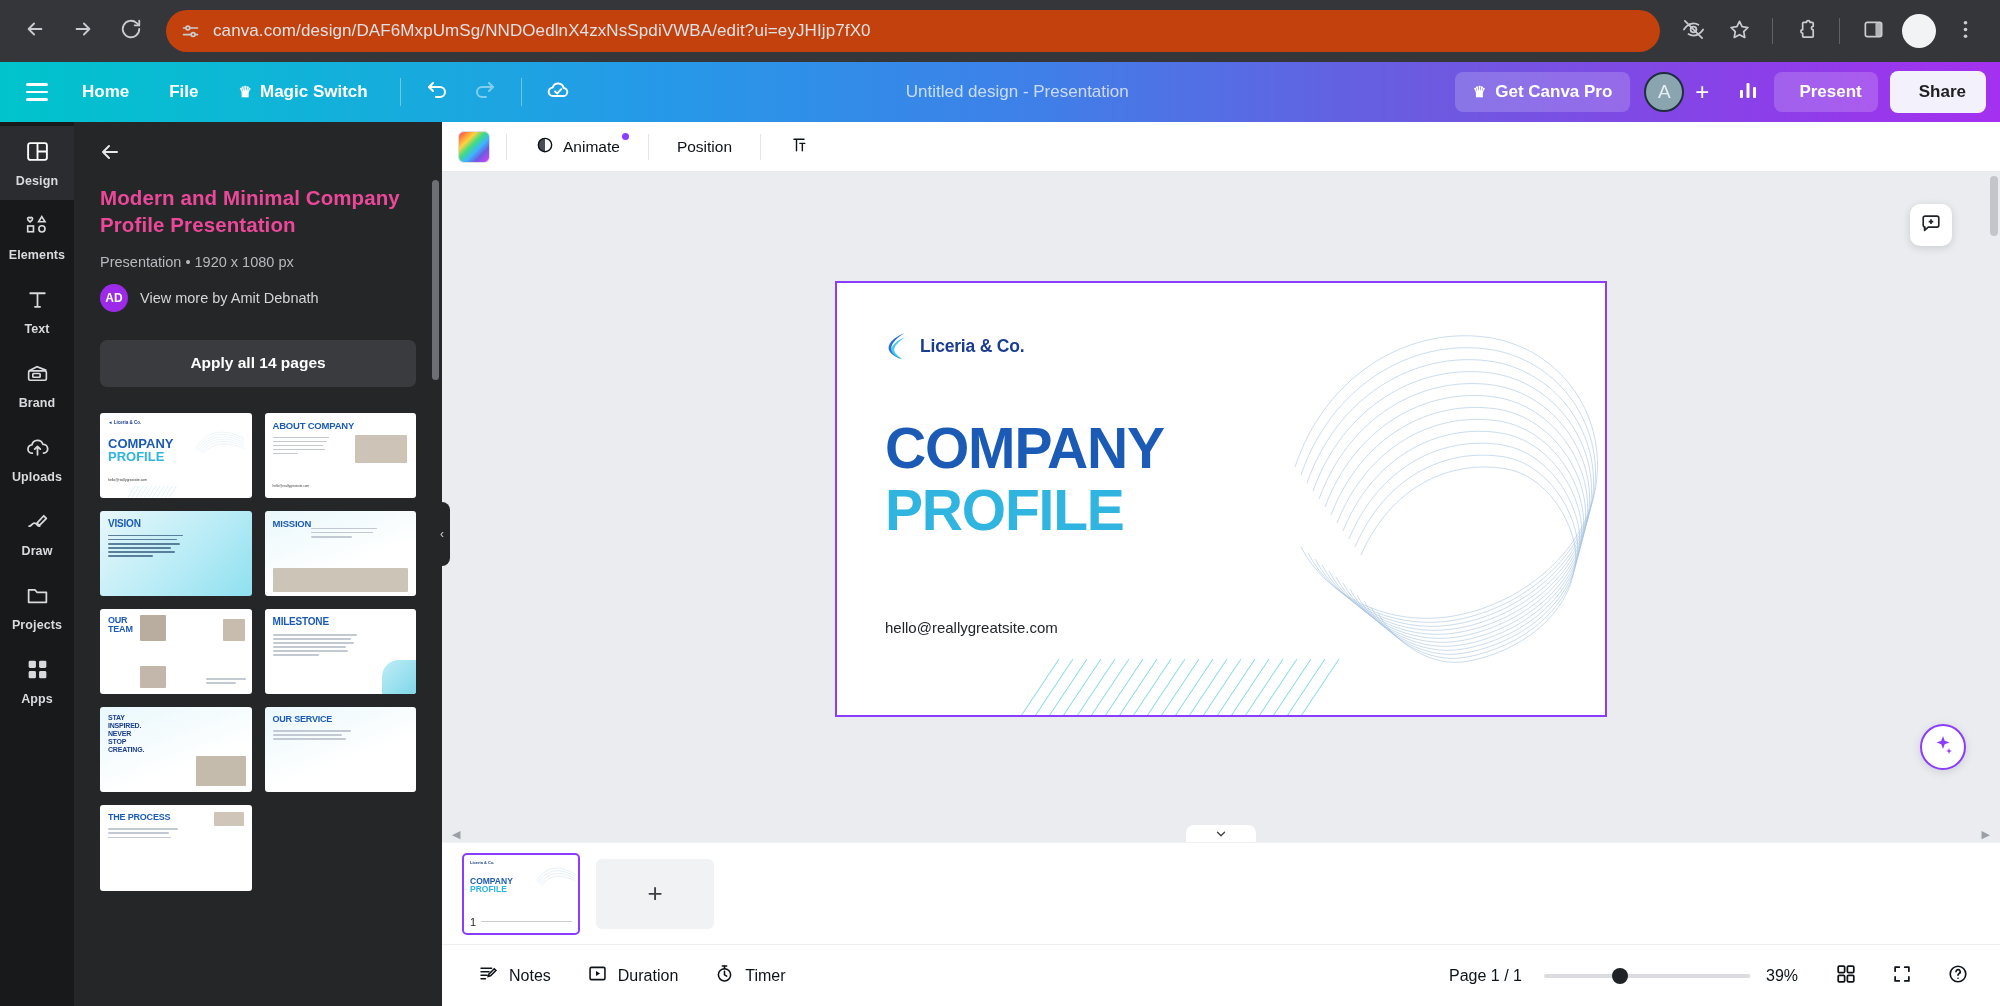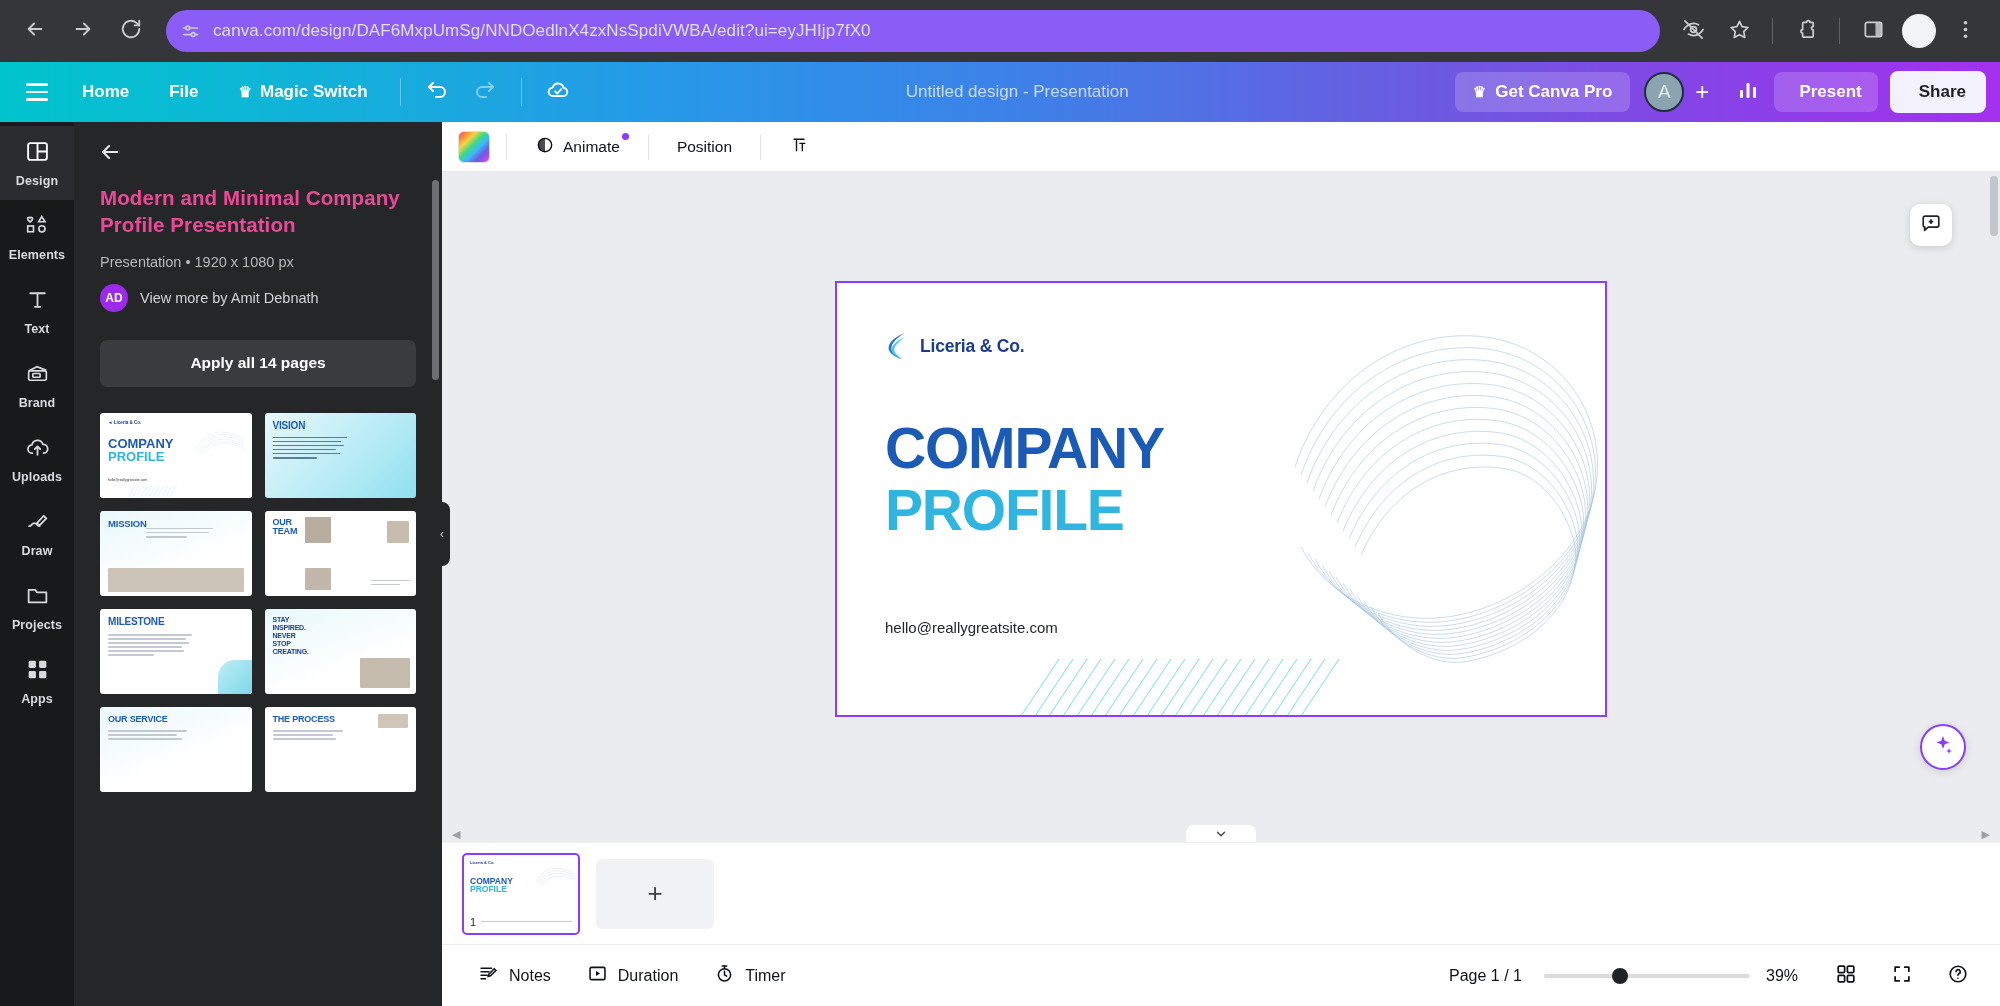--- a/index.html
+++ b/index.html
@@ -16,21 +16,21 @@
     display: flex; align-items: center; gap: 6px;
     padding: 0 14px;
   }
   .nav-btn {
     width: 42px; height: 42px; border-radius: 50%;
     display: flex; align-items: center; justify-content: center;
     color: #c9ccd0; flex: none;
   }
   .nav-btn svg { width: 22px; height: 22px; }
   .omnibox {
-    flex: 1; height: 42px; background: #8b5cf6; border-radius: 22px;
+    flex: 1; height: 42px; background: #c2410c; border-radius: 22px;
     display: flex; align-items: center; gap: 12px;
     padding: 0 16px 0 14px; margin-left: 8px; margin-right: 6px;
   }
   .omnibox .url {
     flex: 1; color: #dfe1e5; font-size: 17px; letter-spacing: .1px;
     white-space: nowrap; overflow: hidden;
   }
   .omni-icon { color: #c9ccd0; display: flex; align-items: center; }
   .omni-icon svg { width: 21px; height: 21px; }
   .chrome-icons { display: flex; align-items: center; gap: 4px; }
@@ -581,20 +581,34 @@
                   <path d="M56 24L70 2"></path>
                 <path d="M64 24L78 2"></path>
                   <path d="M72 24L86 2"></path>
                   <path d="M80 24L94 2"></path>
               </g>
             </svg>
           </div>
         </div>
 
 
+        <div class="thumb">
+          <div class="mini">
+            <div class="mini-title" style="font-size:9.5px">ABOUT COMPANY</div>
+            <div class="mini-lines" style="margin-top:6px;width:42%">
+              <i style="width:100%"></i>
+                <i style="width:95%"></i>
+                <i style="width:88%"></i>
+                <i style="width:92%"></i>
+                <i style="width:45%"></i>
+            </div>
+            <div style="position:absolute;left:8px;bottom:10px;font-size:3.2px;color:#444">hello@reallygreatsite.com</div>
+            <div style="position:absolute;right:9px;top:22px;width:52px;height:28px;background:#cdc3b6;border-radius:1px"></div>
+          </div>
+        </div>
 
         <div class="thumb" style="background:linear-gradient(135deg,#e8f7fb,#b9ecf6 55%,#8fe0f0)">
           <div class="mini">
             <div class="mini-title" style="font-size:10px">VISION</div>
             <div class="mini-lines" style="margin-top:6px;width:55%">
               <i style="width:100%;background:#5a7f9b"></i>
                 <i style="width:92%;background:#5a7f9b"></i>
               <i style="width:96%;background:#5a7f9b"></i>
                 <i style="width:85%;background:#5a7f9b"></i>
               <i style="width:90%;background:#5a7f9b"></i>

